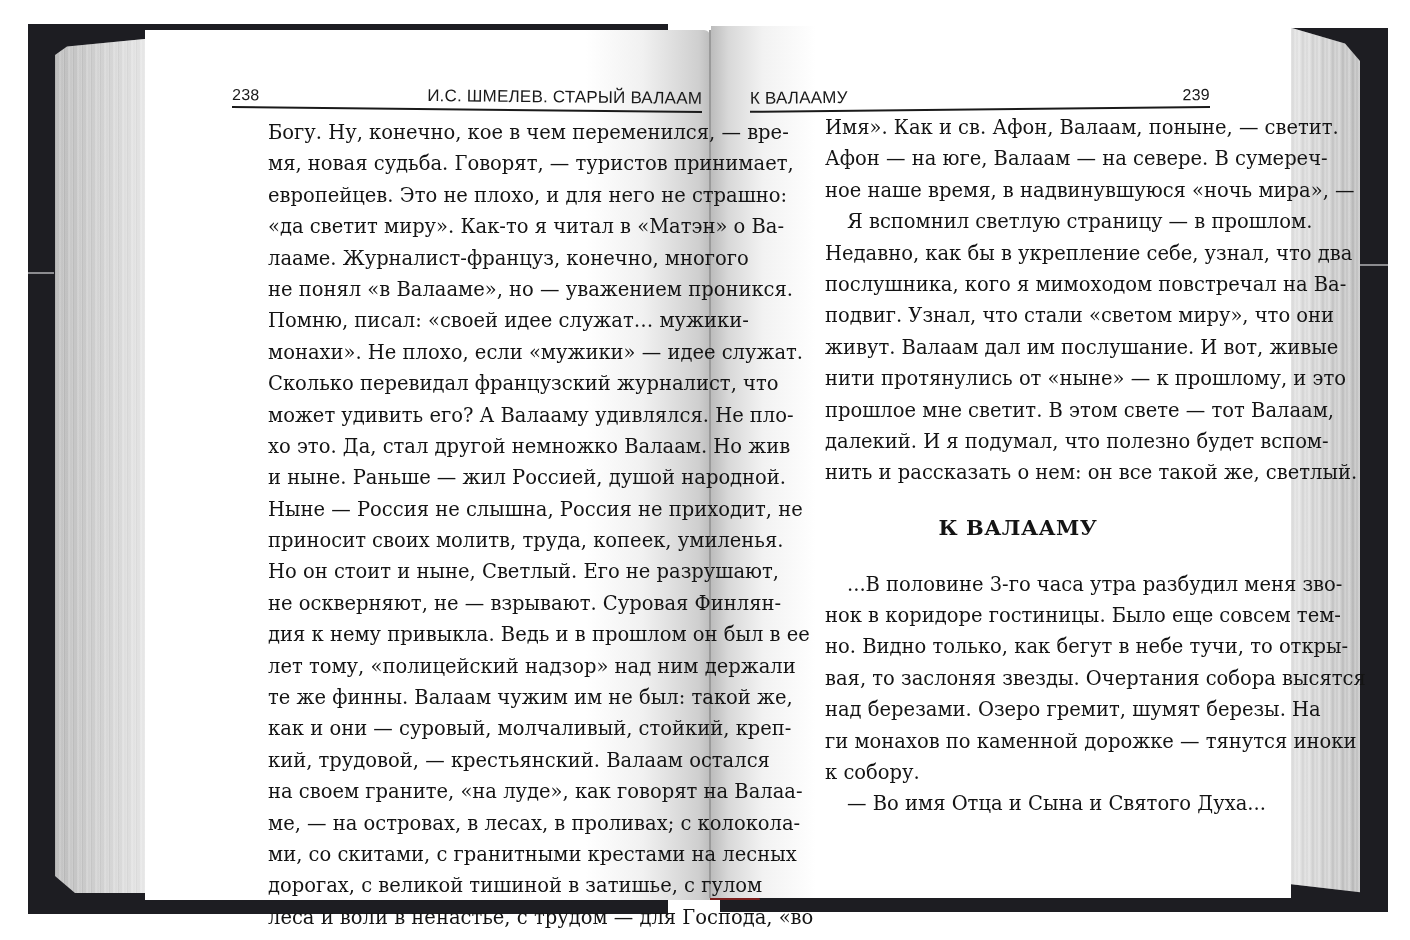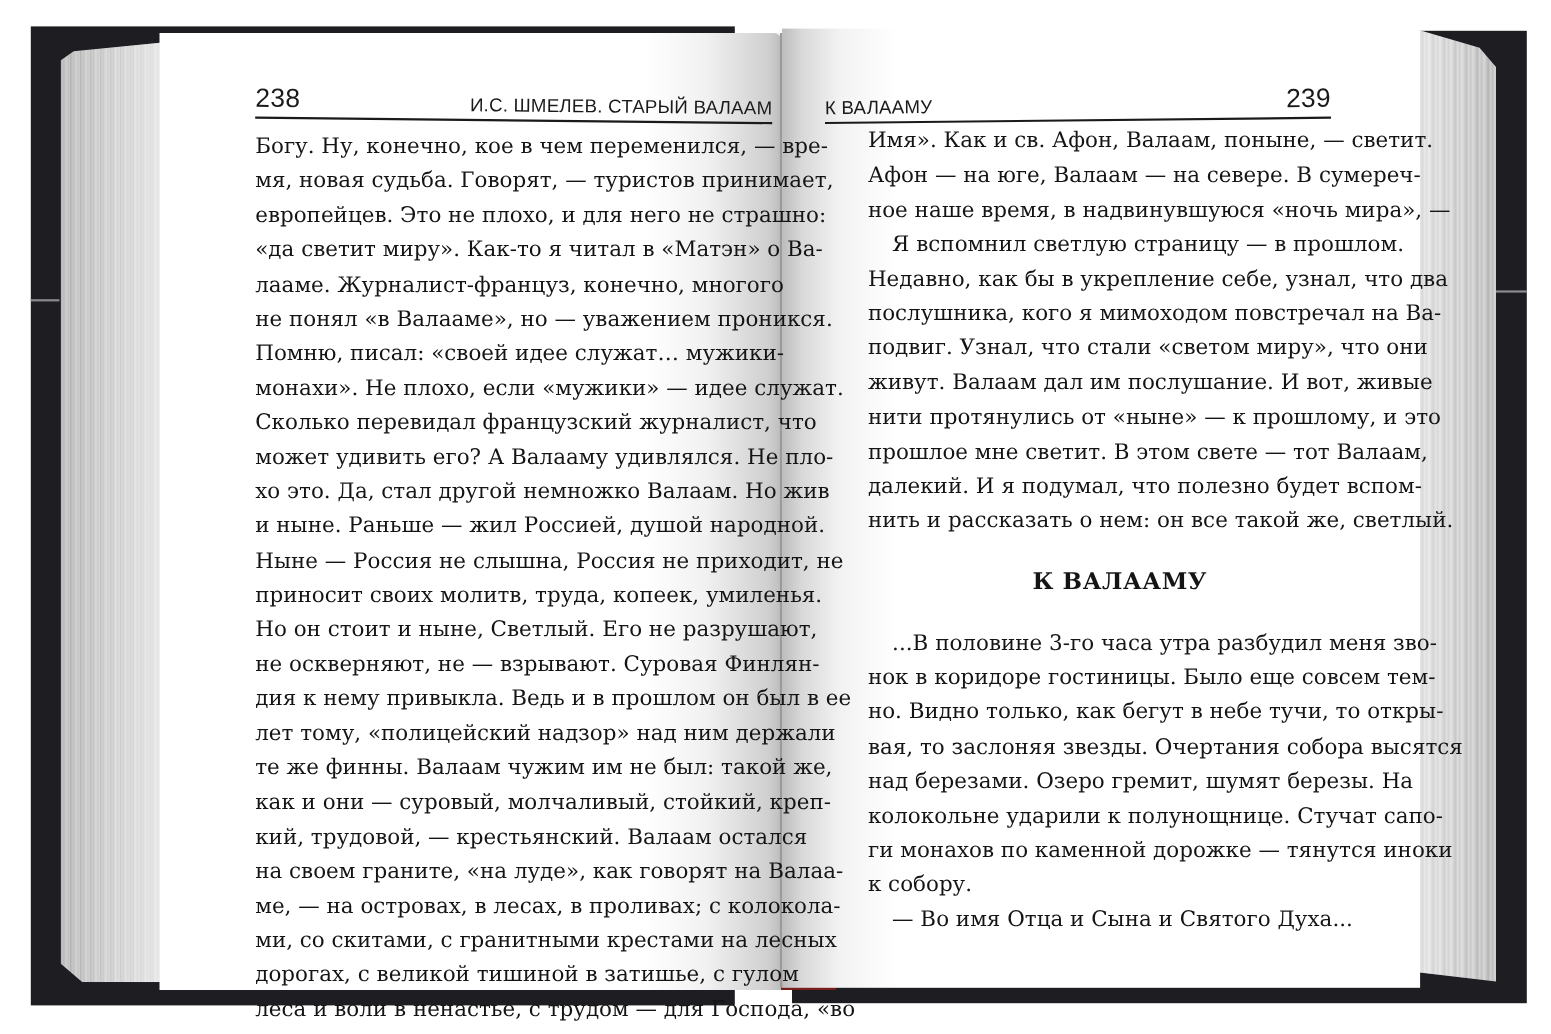--- a/index.html
+++ b/index.html
@@ -66,28 +66,28 @@
     
     .run-head {
       position: absolute; top: 84px; height: 20px;
       font-family: "Liberation Sans", sans-serif; font-size: 17px; color: #1a1a1a;
       border-bottom: 2px solid #1a1a1a; padding-bottom: 2px;
       display: flex; justify-content: space-between; align-items: flex-end;
       letter-spacing: 0.2px;
     }
     .run-head.left { left: 232px; width: 470px; transform: rotate(0.6deg); transform-origin: left bottom; }
     .run-head.right { left: 750px; width: 460px; transform: rotate(-0.6deg); transform-origin: right bottom; }
-    .pageno { font-size: 24px; }
+    .pageno { font-size: 16px; }
     
     .text-block {
       position: absolute; font-size: 19.5px; line-height: 31.4px; color: #141414;
     }
     .text-block.left { left: 232px; top: 117px; width: 468px; }
     .text-block.right { left: 789px; top: 112px; width: 458px; }
-    .line { white-space: nowrap; text-align: justify; text-align-last: justify; display: block; height: 31.4px; }
+    .line { white-space: nowrap; text-align: justify; text-align-last: justify; display: block; height: 31.4px; margin-left: 36px; }
     .line.last { text-align-last: left; }
     .line.indent { padding-left: 22px; }
     .chapter-title {
       display: block; text-align: center; font-weight: bold; font-size: 21px;
       height: 62px; line-height: 62px; margin: 8px 0 10px 0; letter-spacing: 0.5px;
     }
   </style>
 </head>
 <body>
 
@@ -158,17 +158,16 @@
   <span class="line">далекий. И я подумал, что полезно будет вспом-</span>
   <span class="line">нить и рассказать о нем: он все такой же, светлый.</span>
 
   <span class="chapter-title">К ВАЛААМУ</span>
 
   <span class="line indent">...В половине 3-го часа утра разбудил меня зво-</span>
   <span class="line">нок в коридоре гостиницы. Было еще совсем тем-</span>
   <span class="line">но. Видно только, как бегут в небе тучи, то откры-</span>
   <span class="line">вая, то заслоняя звезды. Очертания собора высятся</span>
   <span class="line">над березами. Озеро гремит, шумят березы. На</span>
-  <span class="line">колокольне ударили к полунощнице. Стучат сапо-</span>
   <span class="line">ги монахов по каменной дорожке — тянутся иноки</span>
   <span class="line last">к собору.</span>
   <span class="line last indent">— Во имя Отца и Сына и Святого Духа...</span>
 </div>
 
 </body></html>

